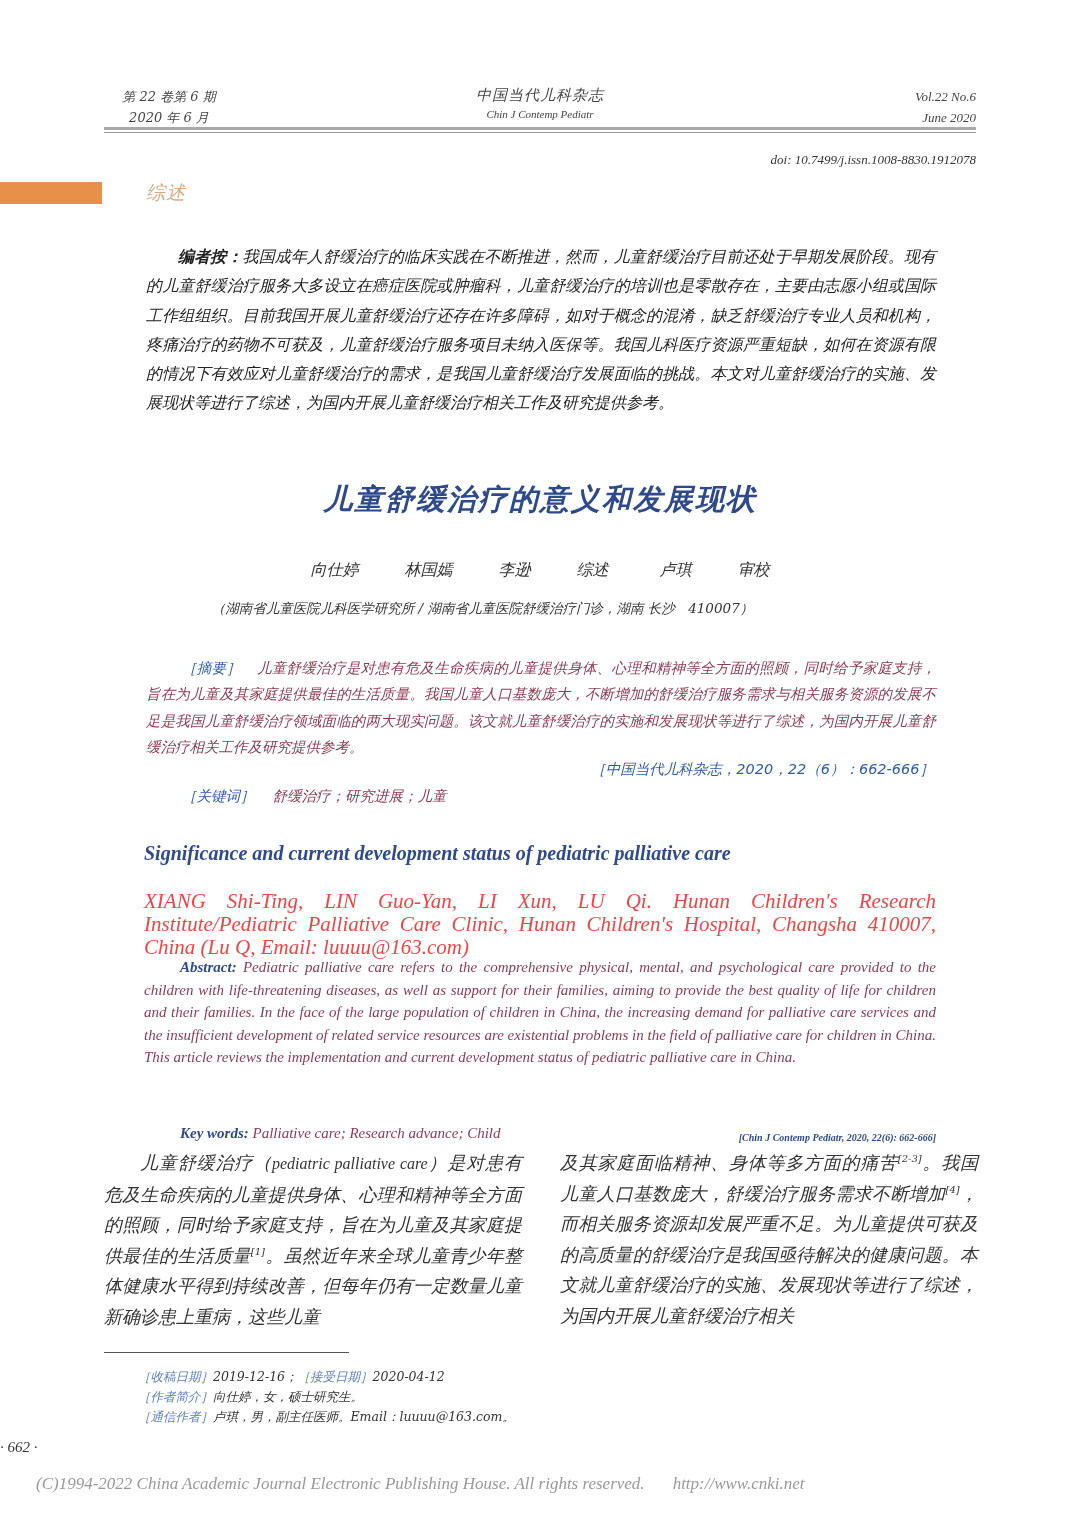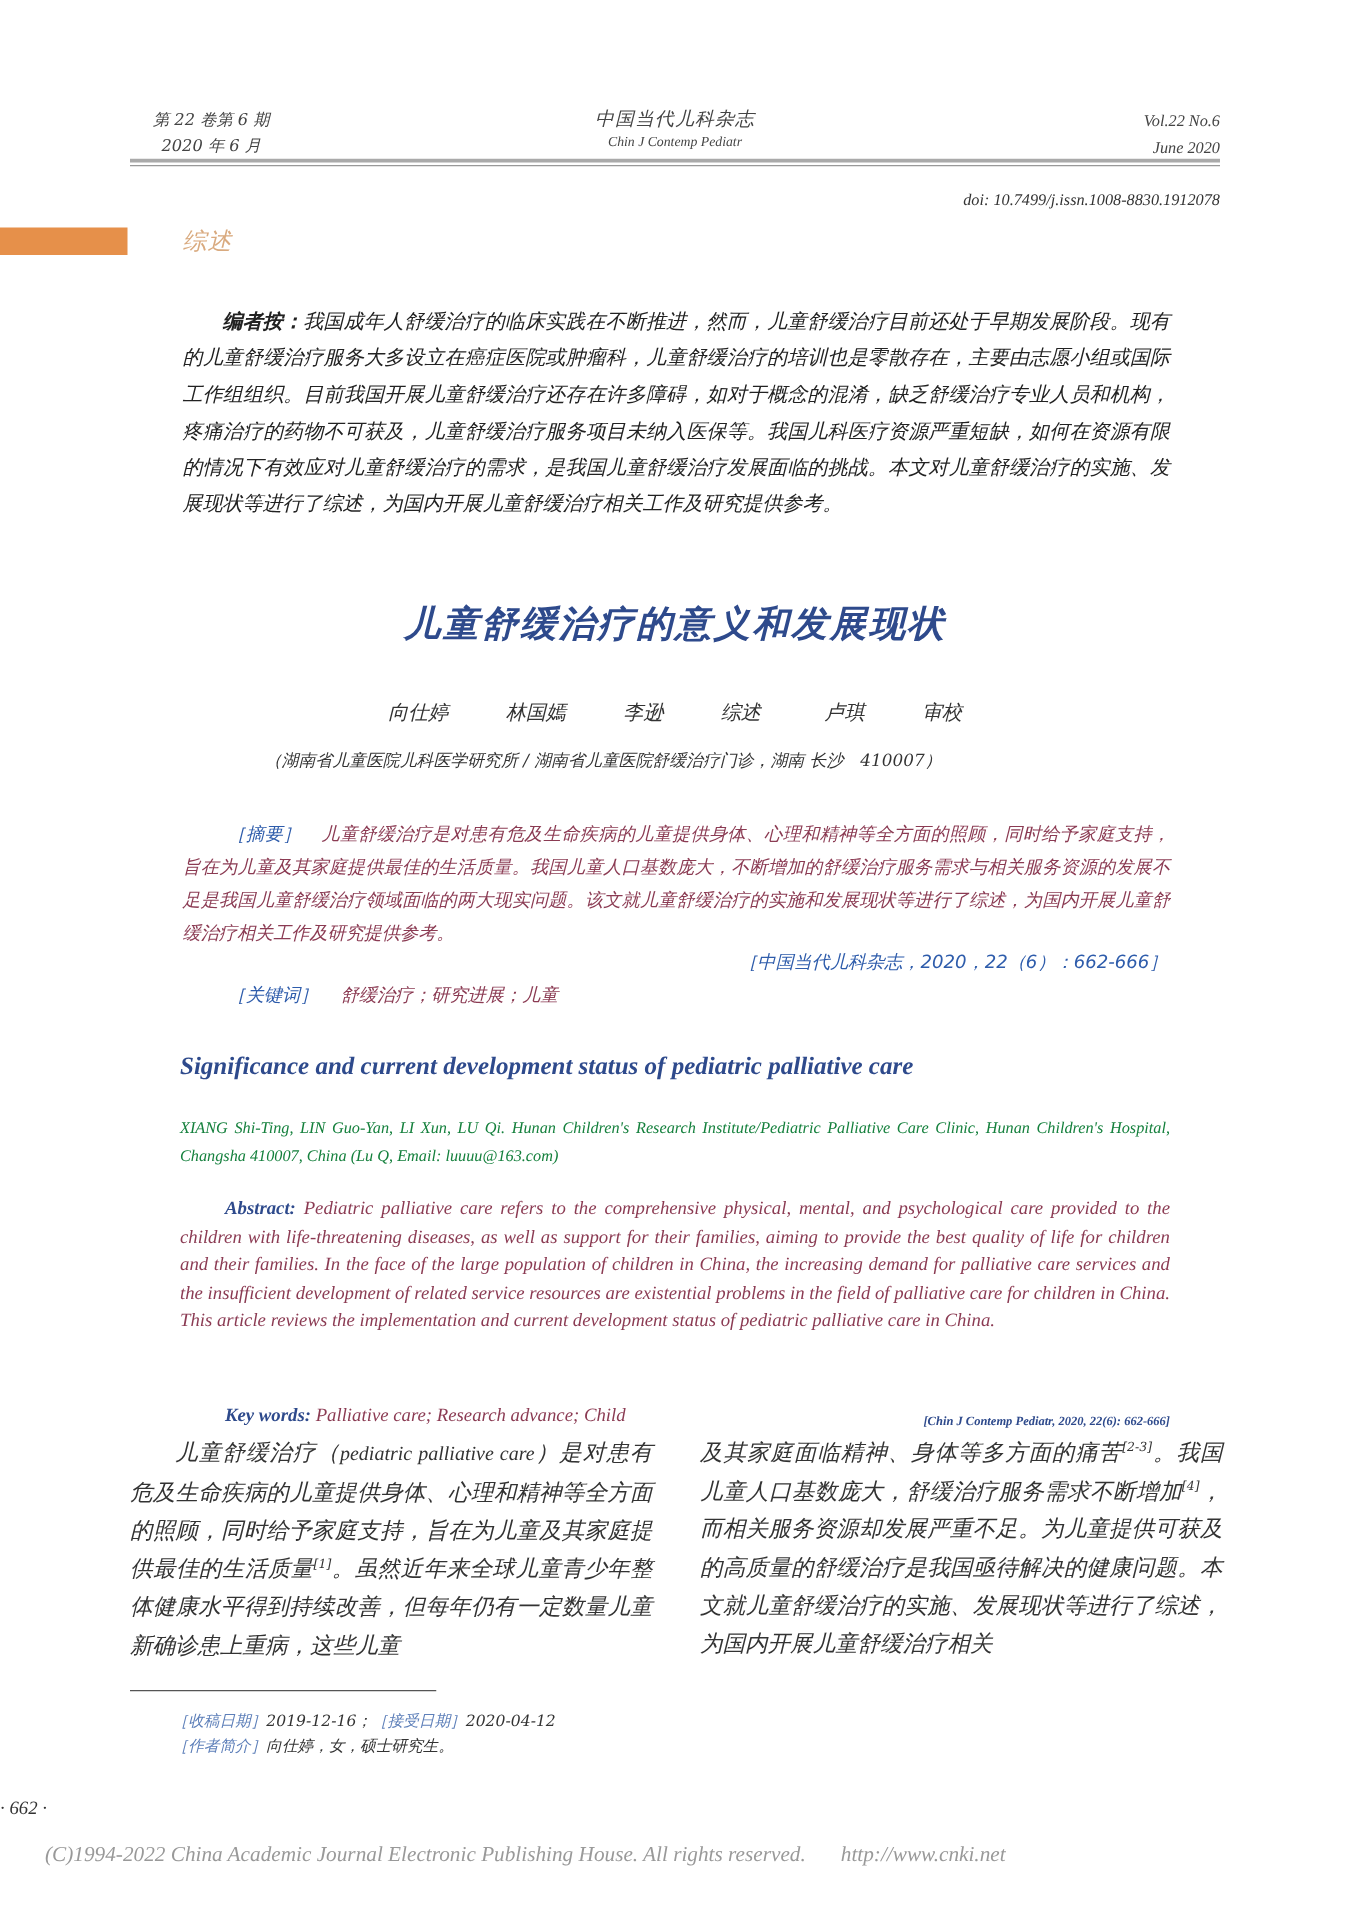--- a/index.html
+++ b/index.html
@@ -29,21 +29,21 @@
   .authors-cn span { margin: 0 23px; }
   .affil-cn { left: 0; width: 965px; top: 600px; text-align: center; font-size: 13.5px; color: #333; }
 
   .abstract-cn { left: 146px; top: 655px; width: 790px; font-family: "DejaVu Sans", sans-serif; font-size: 14.5px; line-height: 26.3px; color: #8b3b53; text-align: justify; }
   .abstract-cn .lbl { color: #2e5cab; margin-left: 36px; margin-right: 16px; }
   .cite-cn { right: 146px; top: 760px; font-family: "DejaVu Sans", sans-serif; font-size: 14.5px; color: #2e5cab; }
   .keywords-cn { left: 182px; top: 787px; font-family: "DejaVu Sans", sans-serif; font-size: 14.5px; color: #8b3b53; }
   .keywords-cn .lbl { color: #2e5cab; margin-right: 18px; }
 
   .title-en { left: 144px; top: 842px; font-family: "Liberation Serif", serif; font-weight: bold; font-size: 20px; color: #2e4a8c; }
-  .authors-en { left: 144px; top: 890px; width: 792px; font-family: "Liberation Serif", serif; font-style: italic; font-size: 13px; line-height: 23px; color: #15803d; text-align: justify; }
+  .authors-en { left: 144px; top: 890px; width: 792px; font-family: "Liberation Serif", serif; font-style: italic; font-size: 21px; line-height: 23px; color: #ef4444; text-align: justify; }
 
   .abstract-en { left: 144px; top: 956px; width: 792px; font-family: "Liberation Serif", serif; font-size: 15px; line-height: 22.6px; color: #8b3b53; text-align: justify; text-indent: 36px; }
   .abstract-en .lbl { color: #2e4a8c; font-weight: bold; }
   .cite-en { right: 144px; top: 1132px; font-family: "Liberation Serif", serif; font-weight: bold; font-size: 10px; color: #2e4a8c; }
   .keywords-en { left: 180px; top: 1093px; font-family: "Liberation Serif", serif; font-size: 15px; color: #8b3b53; margin-top: 32px; }
   .keywords-en .lbl { color: #2e4a8c; font-weight: bold; }
 
   .col { top: 1148px; width: 418px; font-size: 18px; line-height: 30.5px; color: #333; text-align: justify; }
   .col-left { left: 104px; text-indent: 2em; }
   .col-right { left: 560px; }
@@ -101,16 +101,17 @@
 <div class="abs keywords-en"><span class="lbl">Key words:</span><span> Palliative care;  Research advance; Child</span></div>
 
 <div class="abs col col-left"><span>儿童舒缓治疗（</span><span class="en">pediatric palliative care</span><span>）是对患有危及生命疾病的儿童提供身体、心理和精神等全方面的照顾，同时给予家庭支持，旨在为儿童及其家庭提供最佳的生活质量</span><sup>[1]</sup><span>。虽然近年来全球儿童青少年整体健康水平得到持续改善，但每年仍有一定数量儿童新确诊患上重病，这些儿童</span></div>
 
 <div class="abs col col-right"><span>及其家庭面临精神、身体等多方面的痛苦</span><sup>[2-3]</sup><span>。我国儿童人口基数庞大，舒缓治疗服务需求不断增加</span><sup>[4]</sup><span>，而相关服务资源却发展严重不足。为儿童提供可获及的高质量的舒缓治疗是我国亟待解决的健康问题。本文就儿童舒缓治疗的实施、发展现状等进行了综述，为国内开展儿童舒缓治疗相关</span></div>
 
 <div class="abs foot-rule"></div>
 <div class="abs footnotes">
   <div><span class="lbl">［收稿日期］</span><span>2019-12-16；</span><span class="lbl">［接受日期］</span><span>2020-04-12</span></div>
   <div><span class="lbl">［作者简介］</span><span>向仕婷，女，硕士研究生。</span></div>
+  <div><span class="lbl">［通信作者］</span><span>卢琪，男，副主任医师。Email：luuuu@163.com。</span></div>
 </div>
 
 <div class="abs page-num">· 662 ·</div>
 <div class="abs copyright"><span>(C)1994-2022 China Academic Journal Electronic Publishing House. All rights reserved.</span><span class="url">http://www.cnki.net</span></div>
 
 </body></html>

